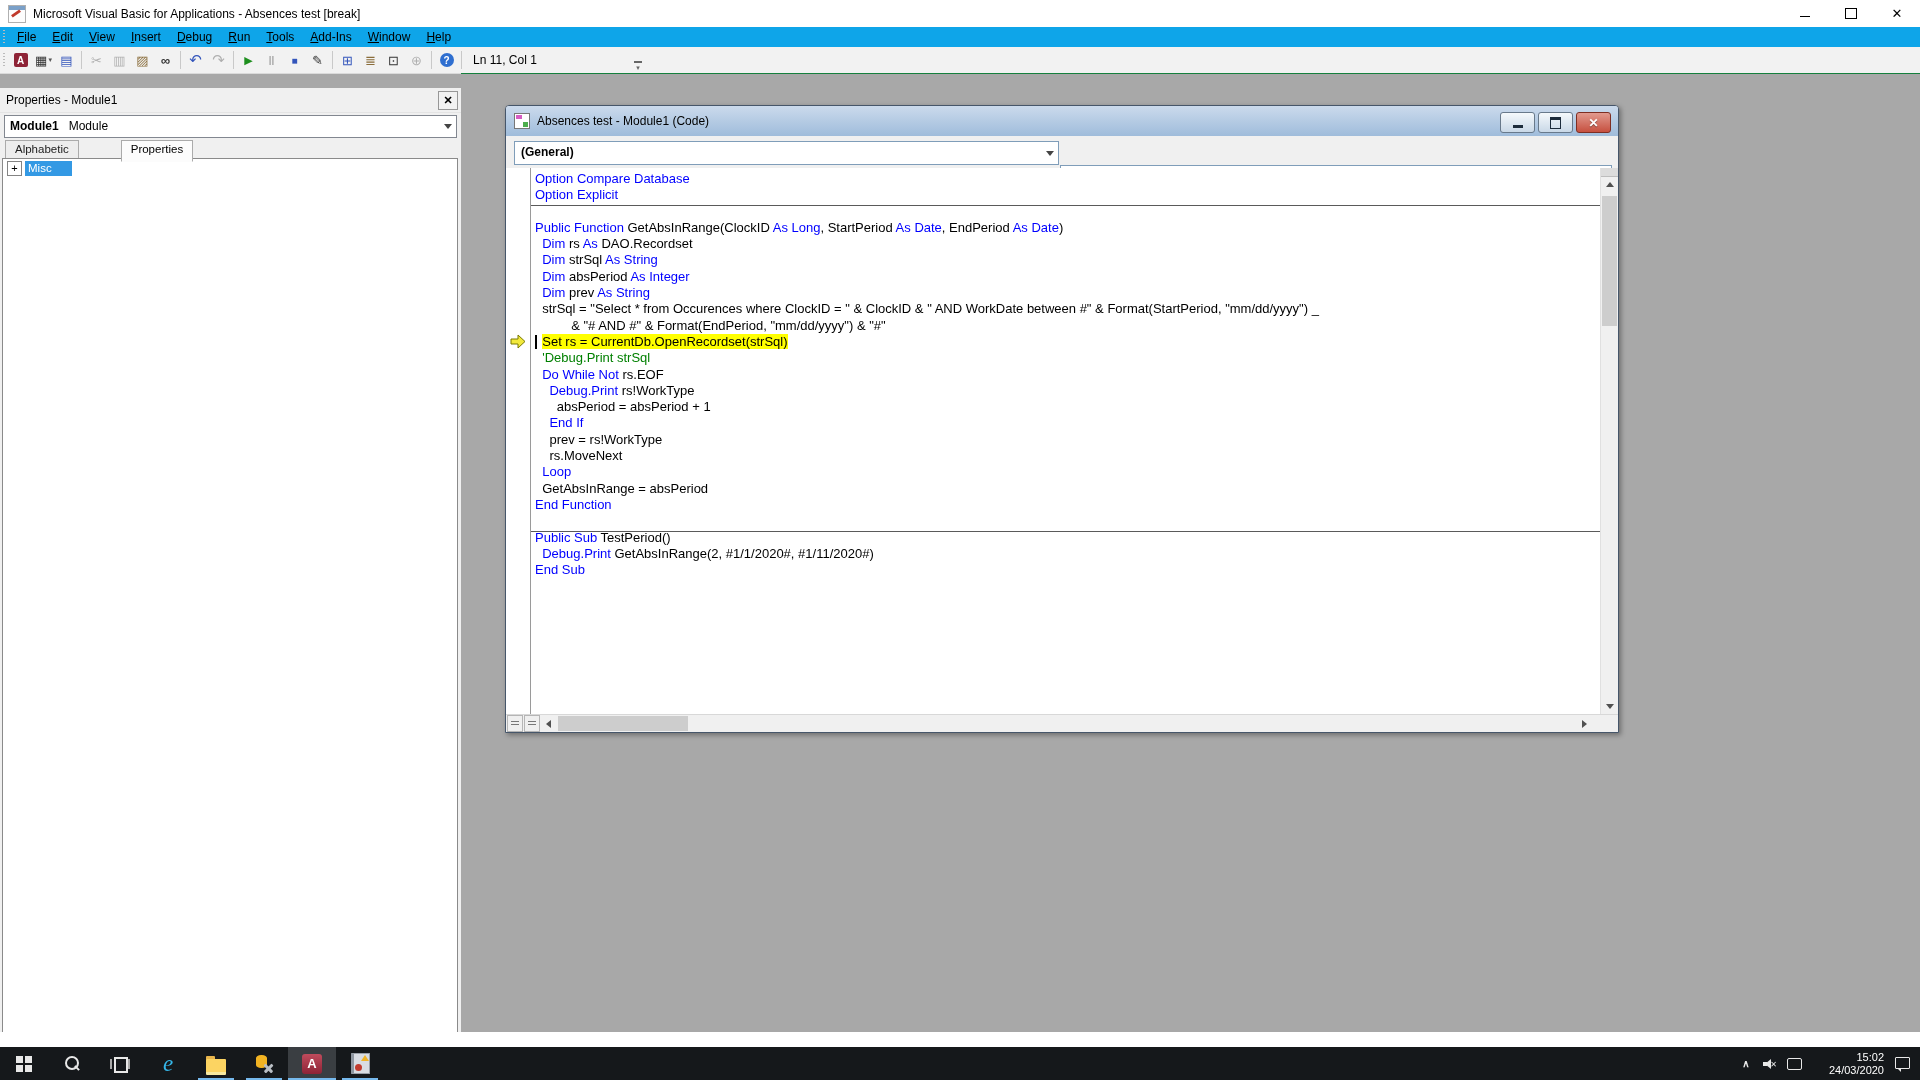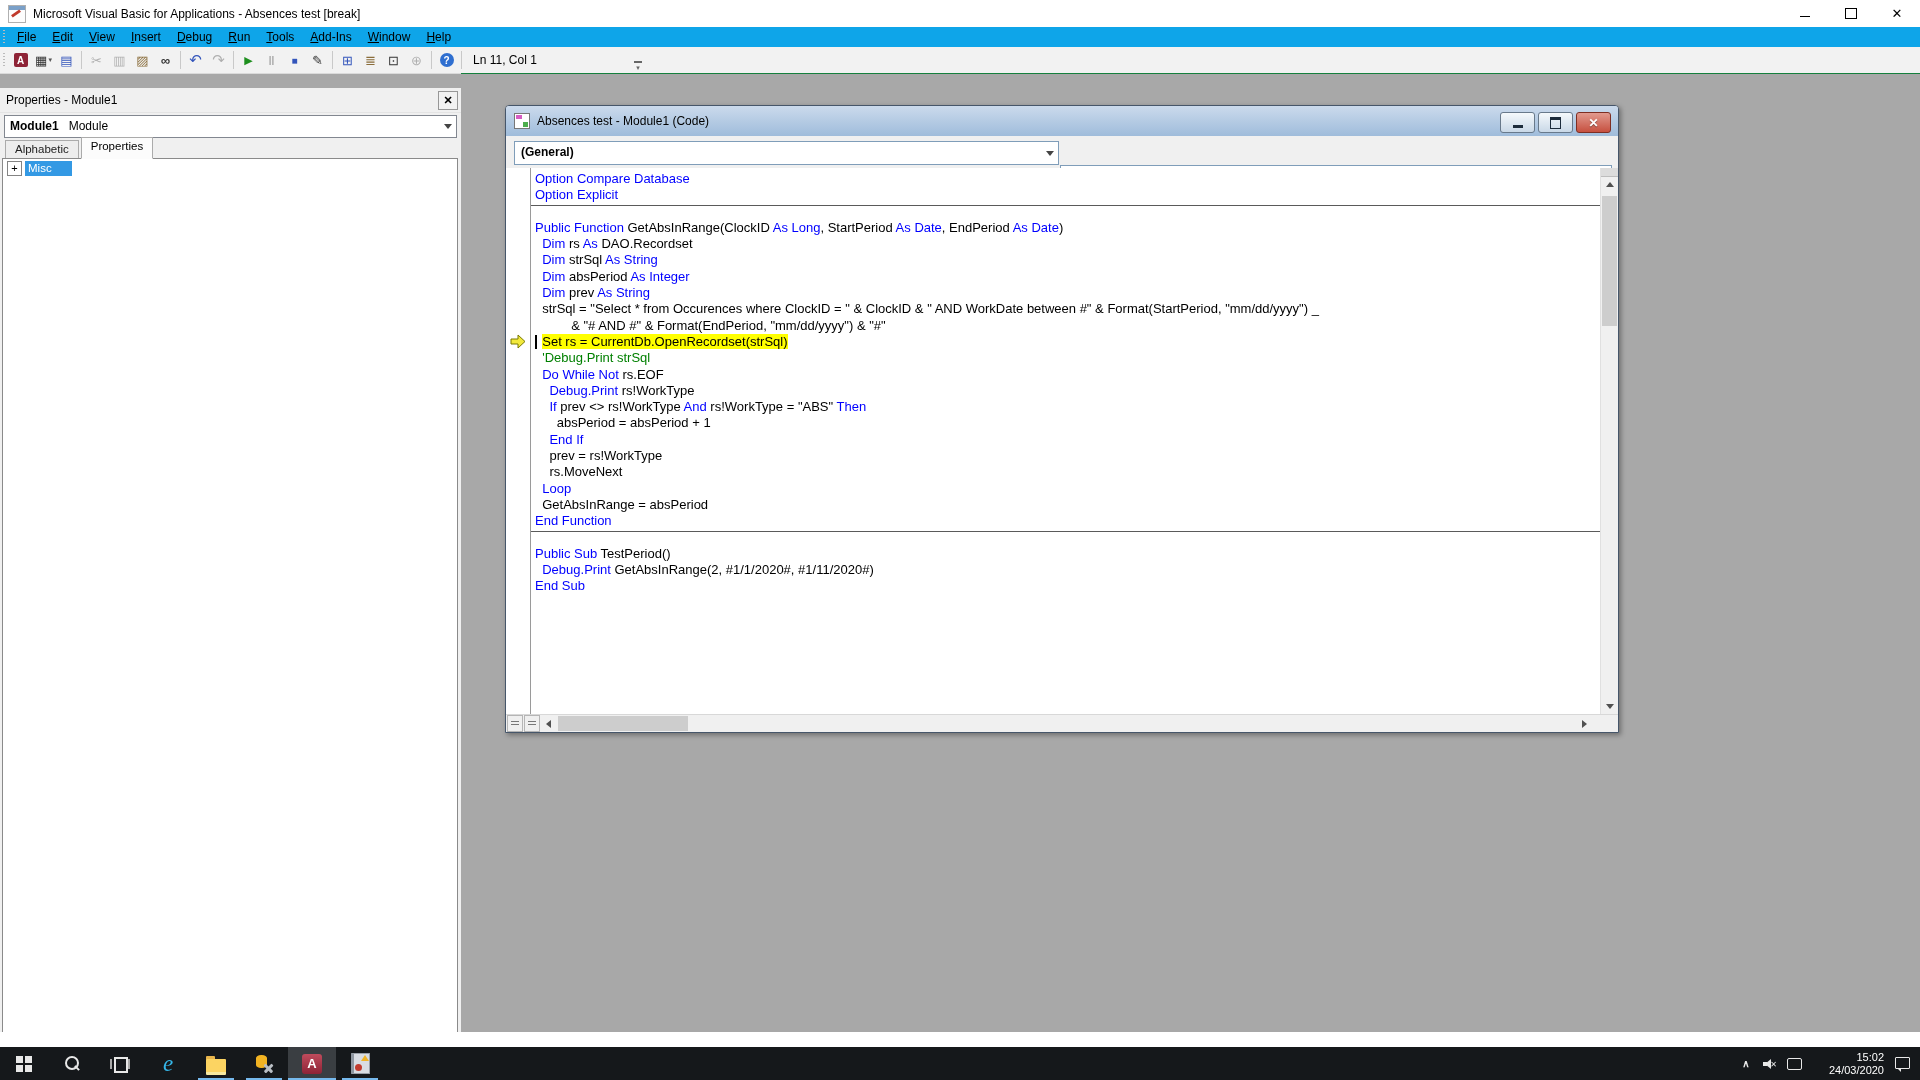--- a/index.html
+++ b/index.html
@@ -49,21 +49,21 @@
   #properties-panel{left:0;top:88px;width:461px;height:959px;background:#F0F0F0;border-right:1px solid #FDFDFD;}
   #props-header{position:absolute;left:0;top:0;right:0;height:24px;display:flex;align-items:center;
                 font-size:12px;color:#000;padding-left:6px;border-bottom:1px solid #E4E4E4;}
   #props-close{position:absolute;right:3px;top:3px;width:18px;height:17px;border:1px solid #979797;background:#F2F2F2;
                display:flex;align-items:center;justify-content:center;font-size:11px;font-weight:bold;color:#000;}
   #props-combo{position:absolute;left:4px;top:27px;right:4px;height:21px;background:#fff;border:1px solid #828790;
                font-size:12px;line-height:20px;padding-left:5px;}
   #props-combo .bold{font-weight:bold;}
   .combo-chevron{position:absolute;right:0;top:0;bottom:0;width:17px;display:flex;align-items:center;justify-content:center;}
   .combo-chevron i{width:0;height:0;border-left:4px solid transparent;border-right:4px solid transparent;border-top:5px solid #444;}
-  #props-tabs{position:absolute;left:5px;top:52px;height:19px;display:flex;font-size:11.5px;align-items:flex-end;}
+  #props-tabs{position:absolute;left:5px;top:52px;height:19px;display:flex;font-size:11.5px;align-items:flex-start;gap:40px;}
   .ptab{padding:2px 9px 3px 9px;border:1px solid #ABABAB;}
   .ptab.inactive{background:#EDEDED;height:13px;margin-bottom:0;border-bottom:none;color:#222;}
   .ptab.active{background:#FCFCFC;height:15px;position:relative;z-index:2;border-bottom:1px solid #FCFCFC;margin-left:2px;}
   #props-grid{position:absolute;left:2px;right:3px;top:70px;bottom:3px;background:#fff;border:1px solid #8A8A8A;}
   .pg-row{height:18px;display:flex;align-items:center;font-size:11.5px;}
   .expand-box{width:13px;height:13px;border:1px solid #848484;margin:0 3px 0 4px;display:flex;align-items:center;
               justify-content:center;font-size:11px;line-height:11px;color:#000;background:#fff;}
   .pg-label{padding:1px 20px 2px 3px;}
   .pg-label.selected{background:#3399E4;color:#fff;}
 
@@ -357,21 +357,20 @@
             <div class="code-line"><span>  </span><span class="c-kw">Dim </span><span class="c-n">rs </span><span class="c-kw">As </span><span class="c-n">DAO.Recordset</span></div>
             <div class="code-line"><span>  </span><span class="c-kw">Dim </span><span class="c-n">strSql </span><span class="c-kw">As String</span></div>
             <div class="code-line"><span>  </span><span class="c-kw">Dim </span><span class="c-n">absPeriod </span><span class="c-kw">As Integer</span></div>
             <div class="code-line"><span>  </span><span class="c-kw">Dim </span><span class="c-n">prev </span><span class="c-kw">As String</span></div>
             <div class="code-line"><span>  </span><span class="c-n">strSql = "Select * from Occurences where ClockID = " &amp; ClockID &amp; " AND WorkDate between #" &amp; Format(StartPeriod, "mm/dd/yyyy") _</span></div>
             <div class="code-line"><span>          </span><span class="c-n">&amp; "# AND #" &amp; Format(EndPeriod, "mm/dd/yyyy") &amp; "#"</span></div>
             <div class="code-line"><span>  </span><span class="exec-hl"><span class="c-n">Set rs = CurrentDb.OpenRecordset(strSql)</span></span></div>
             <div class="code-line"><span>  </span><span class="c-cm">'Debug.Print strSql</span></div>
             <div class="code-line"><span>  </span><span class="c-kw">Do While Not </span><span class="c-n">rs.EOF</span></div>
             <div class="code-line"><span>    </span><span class="c-kw">Debug.Print </span><span class="c-n">rs!WorkType</span></div>
-            <div class="code-line"><span>    </span><span class="c-kw">If </span><span class="c-n">prev &lt;&gt; rs!WorkType </span><span class="c-kw">And </span><span class="c-n">rs!WorkType = "ABS" </span><span class="c-kw">Then</span></div>
             <div class="code-line"><span>      </span><span class="c-n">absPeriod = absPeriod + 1</span></div>
             <div class="code-line"><span>    </span><span class="c-kw">End If</span></div>
             <div class="code-line"><span>    </span><span class="c-n">prev = rs!WorkType</span></div>
             <div class="code-line"><span>    </span><span class="c-n">rs.MoveNext</span></div>
             <div class="code-line"><span>  </span><span class="c-kw">Loop</span></div>
             <div class="code-line"><span>  </span><span class="c-n">GetAbsInRange = absPeriod</span></div>
             <div class="code-line"><span></span><span class="c-kw">End Function</span></div>
             <div class="code-line"><span></span></div>
             <div class="code-line"><span></span><span class="c-kw">Public Sub </span><span class="c-n">TestPeriod()</span></div>
             <div class="code-line"><span>  </span><span class="c-kw">Debug.Print </span><span class="c-n">GetAbsInRange(2, #1/1/2020#, #1/11/2020#)</span></div>

